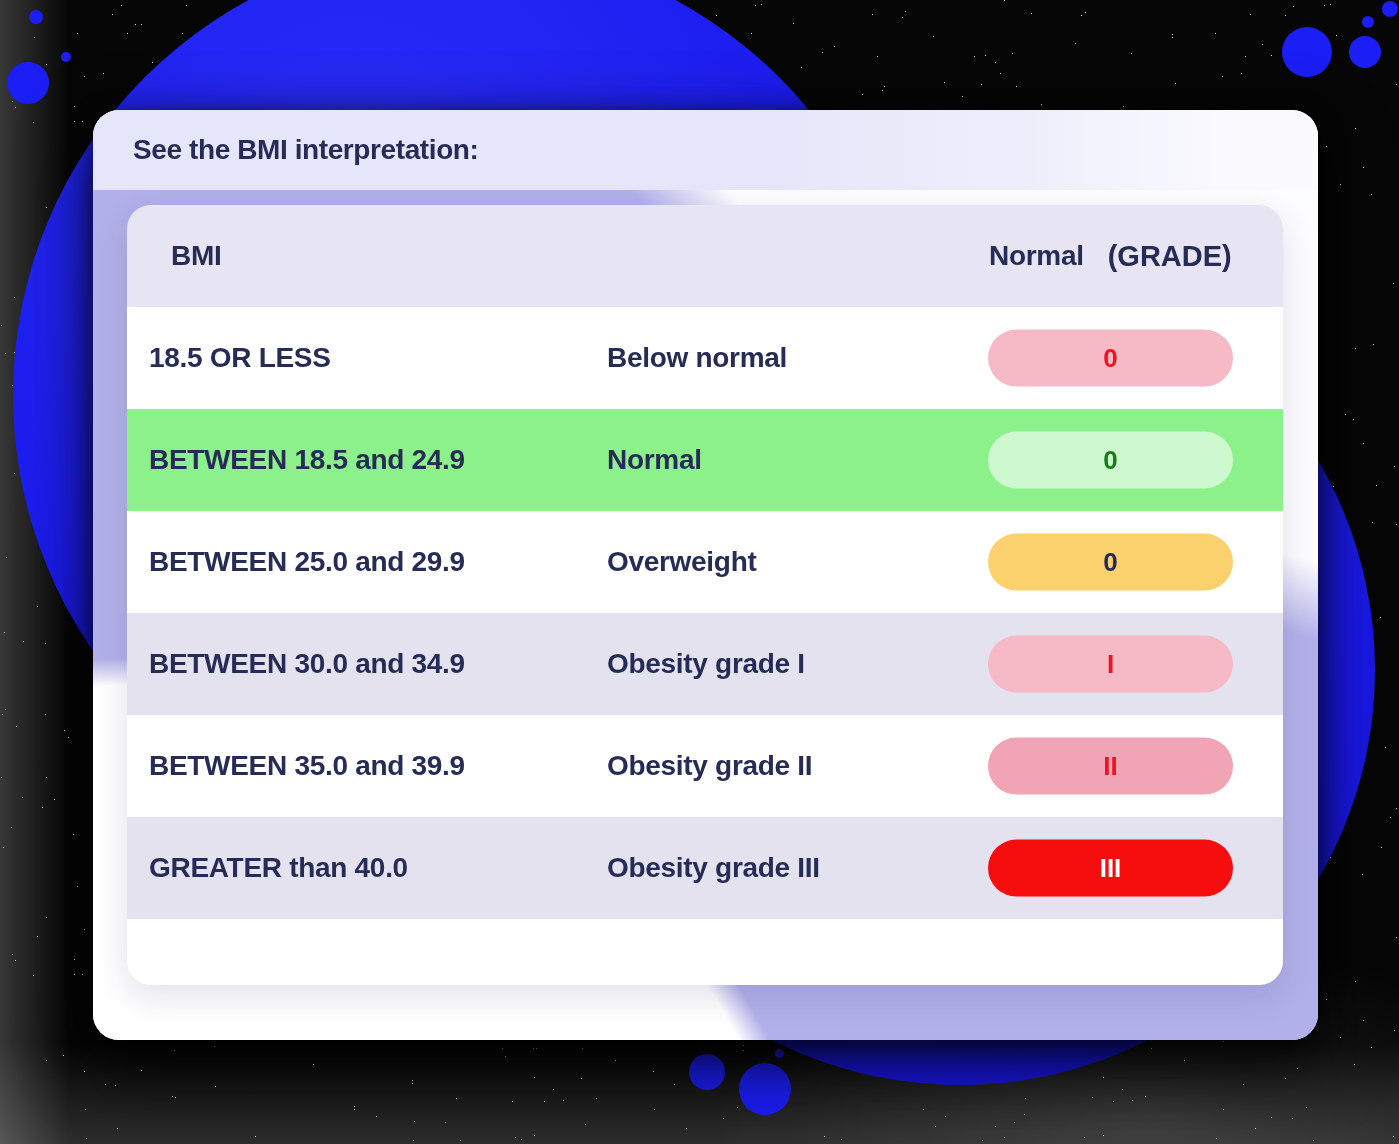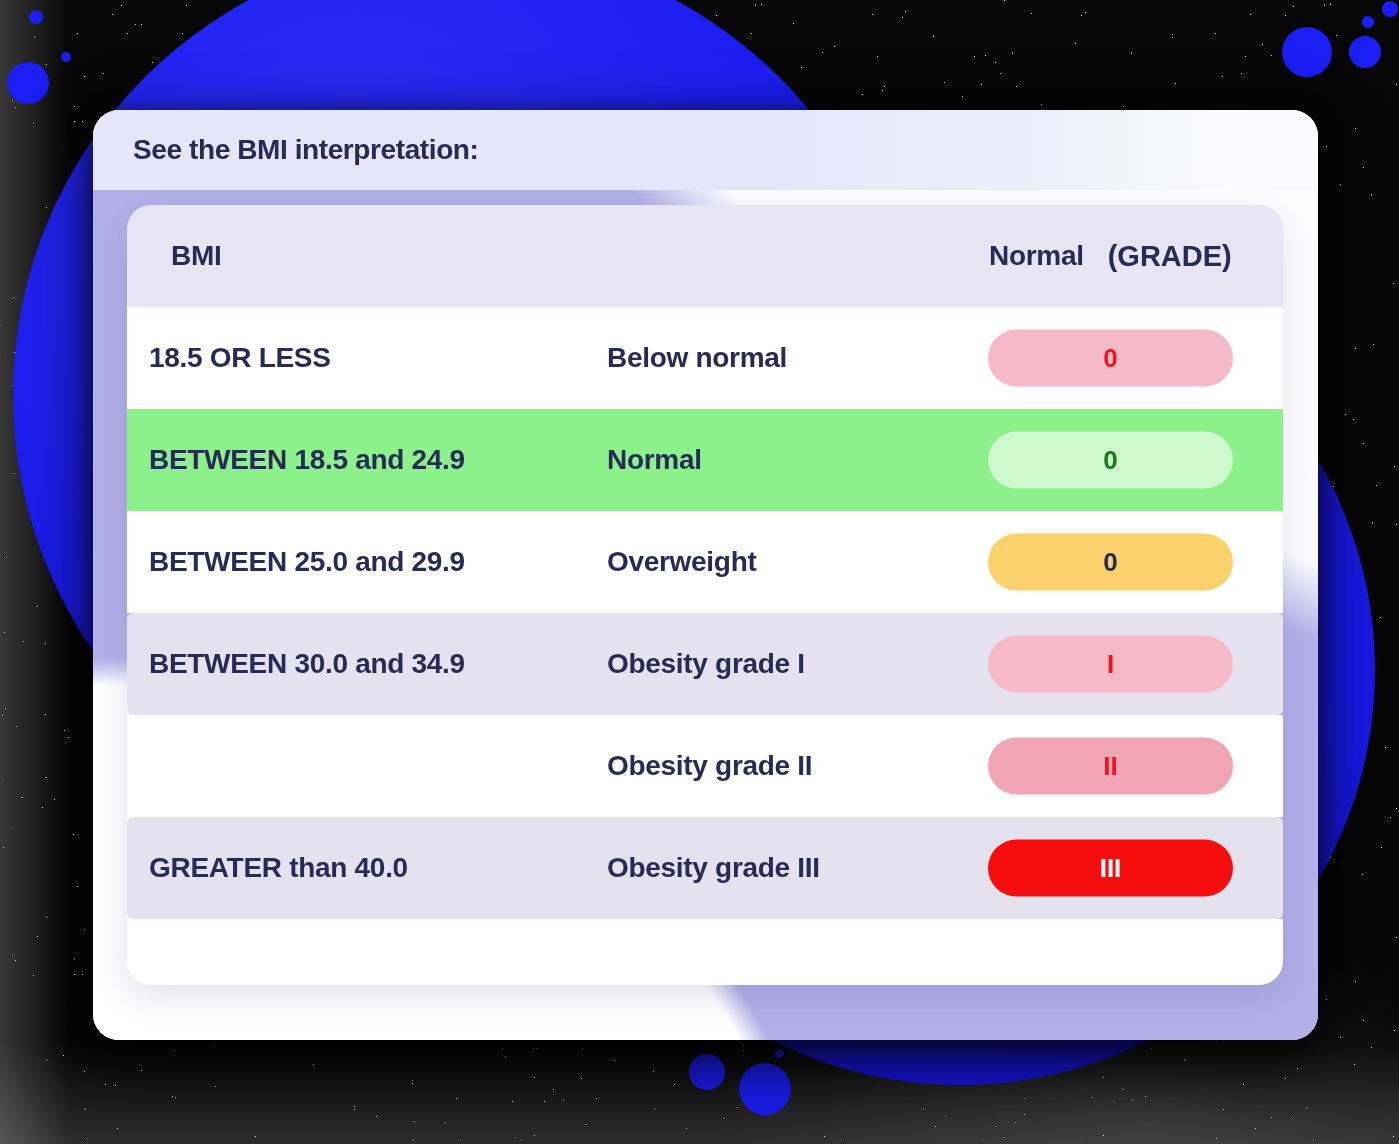--- a/index.html
+++ b/index.html
@@ -48,21 +48,21 @@
       linear-gradient(var(--c-periwinkle,#b1b0e8), var(--c-periwinkle,#b1b0e8));}
 
   
   .bmi-table{position:absolute;left:34px;top:95px;width:1156px;height:780px;border-radius:24px;
     overflow:hidden;box-shadow:0 12px 34px rgba(45,45,110,.14);}
   .trow{position:relative;height:102px;display:block;}
   .trow.footer{height:66px;}
   .thead{background:var(--c-header-bg,#e7e4f3);}
   .z-white{background:var(--c-row-white,#ffffff);}
   .z-green{background:var(--c-row-green,#8df18b);}
-  .z-lavender{background:var(--c-row-lavender,#e5e2f0);border-radius:6px;}
+  .z-lavender{background:var(--c-row-lavender,#e5e2f0);}
   .cell{position:absolute;top:0;height:100%;display:flex;align-items:center;
     font-size:28px;font-weight:700;letter-spacing:-0.3px;color:var(--c-navy-text,#262c55);white-space:nowrap;}
   .h-bmi{left:44px;}
   .h-cls{left:472px;}
   .h-grade{left:862px;}
   .h-grade .suffix{font-size:29px;margin-left:24px;letter-spacing:0;}
   .c-bmi{left:22px;}
   .c-cls{left:480px;}
   .badge{position:absolute;left:861px;top:50%;transform:translateY(-50%);width:245px;height:57px;
     border-radius:29px;display:flex;align-items:center;justify-content:center;
@@ -137,20 +137,21 @@
             <span class="cell c-bmi">BETWEEN 25.0 and 29.9</span>
             <span class="cell c-cls">Overweight</span>
             <span class="badge b-amber">0</span>
           </div>
           <div class="trow z-lavender">
             <span class="cell c-bmi">BETWEEN 30.0 and 34.9</span>
             <span class="cell c-cls">Obesity grade I</span>
             <span class="badge b-pink">I</span>
           </div>
           <div class="trow z-white">
+            <span class="cell c-bmi">BETWEEN 35.0 and 39.9</span>
             <span class="cell c-cls">Obesity grade II</span>
             <span class="badge b-rose">II</span>
           </div>
           <div class="trow z-lavender">
             <span class="cell c-bmi">GREATER than 40.0</span>
             <span class="cell c-cls">Obesity grade III</span>
             <span class="badge b-red">III</span>
           </div>
         </div>
       <div class="trow footer z-white"></div>

